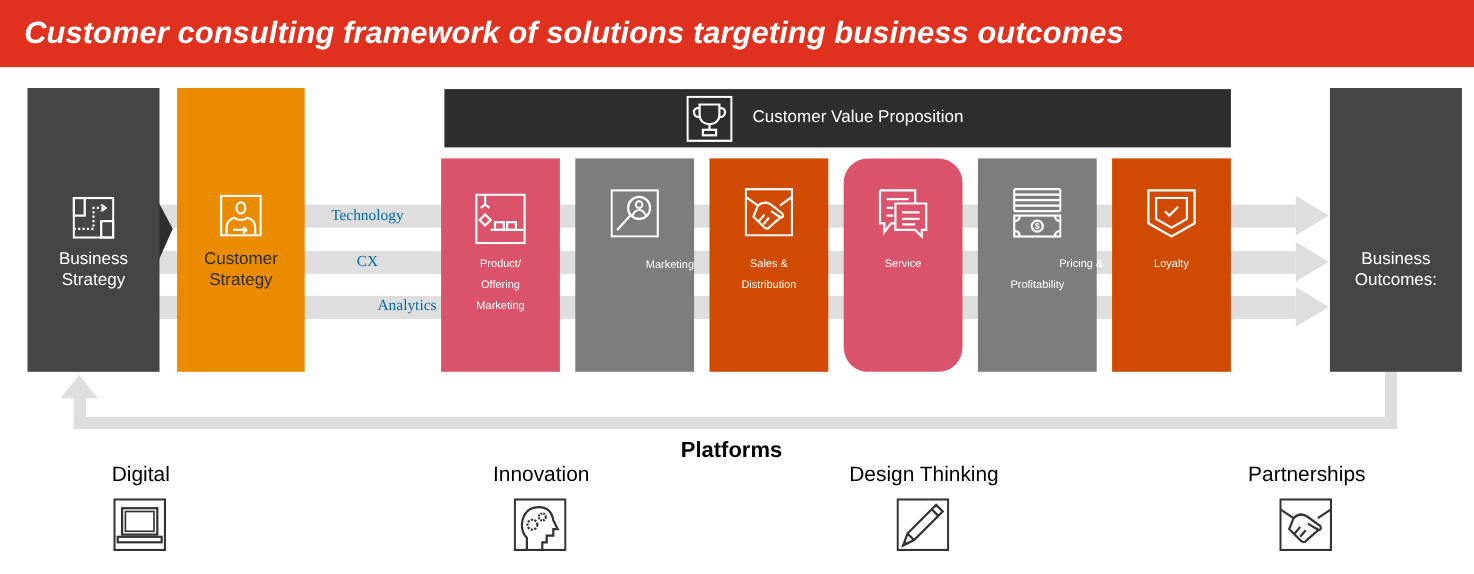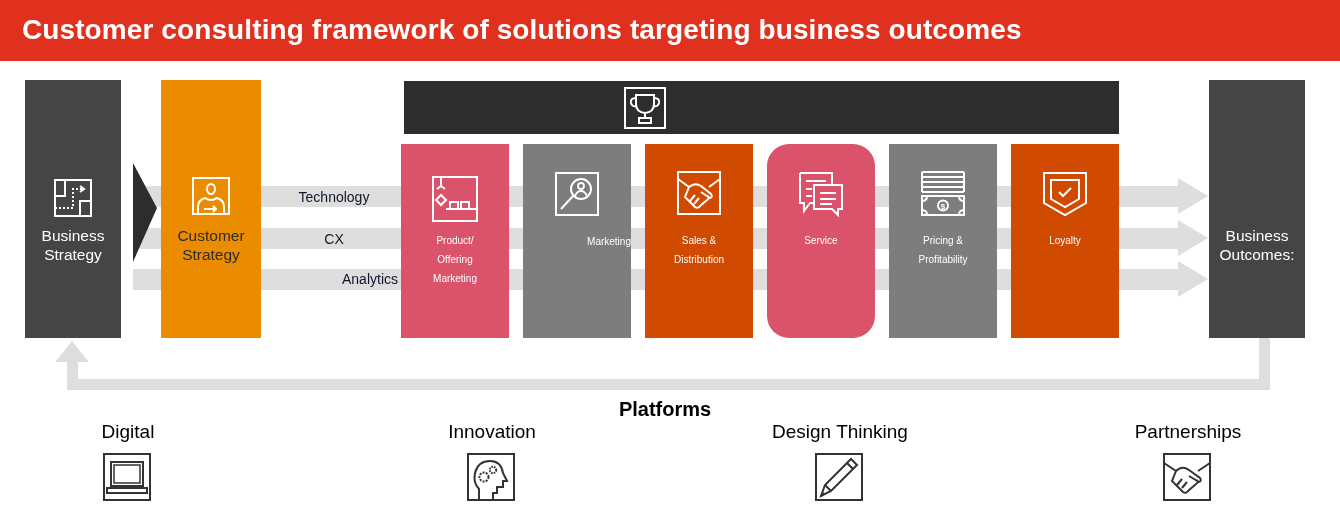--- a/index.html
+++ b/index.html
@@ -1,27 +1,27 @@
 <!DOCTYPE html>
 <html><head>
 <meta charset="utf-8">
 <style>
   html, body { margin:0; padding:0; }
   body { width:1340px; height:522px; background:#ffffff; position:relative; overflow:hidden;
          font-family:"Liberation Sans", sans-serif; }
   .abs { position:absolute; }
-  .header { left:0; top:0; width:1340px; height:61px; background:#e0301e; }
+  .header { left:0; top:0; width:1340px; height:61px; background:#e0301e;font-style:italic; }
   .header-title { left:22px; top:14px; color:#ffffff; font-size:28px; font-weight:bold; white-space:nowrap; letter-spacing:0.1px; }
-  .band-label { font-size:14px; color:#0f172a; text-align:center; width:130px; }
+  .band-label { font-size:14px; color:#0369a1; text-align:center; width:130px;font-family:Liberation Serif, serif; }
 
   .col { top:144px; width:108px; height:194px; }
   .col-label { position:absolute; left:0; width:100%; text-align:center; color:#fff; font-size:10px; line-height:19.5px; }
   .col-icon { position:absolute; left:50%; transform:translateX(-50%); }
 
-  .side { top:80px; width:96px; height:258px; background:#454545; }
+  .side { top:80px; width:120px; height:258px; background:#454545; }
   .side-label { position:absolute; left:0; width:100%; text-align:center; color:#fff; font-size:15.5px; line-height:19.5px; }
 
   .cvp { left:404px; top:81px; width:715px; height:53px; background:#2d2d2d; }
   .cvp-label { position:absolute; left:280px; top:17px; color:#fff; font-size:15.5px; white-space:nowrap; }
 
   .platforms-title { left:600px; top:398px; width:130px; text-align:center; font-size:20px; font-weight:bold; color:#000; }
   .platform-label { top:421px; width:160px; text-align:center; font-size:19px; color:#000; }
   .platform-icon { top:453px; width:48px; height:48px; }
 </style>
 </head>
@@ -61,39 +61,40 @@
     <rect x="1" y="1" width="36" height="36" fill="none" stroke="#fff" stroke-width="2"></rect>
     <rect x="1" y="1" width="10" height="16" fill="none" stroke="#fff" stroke-width="2"></rect>
     <rect x="26" y="22" width="11" height="15" fill="none" stroke="#fff" stroke-width="2"></rect>
     <path d="M1 29 H19 V10 H28" fill="none" stroke="#fff" stroke-width="2" stroke-dasharray="2,2"></path>
     <path d="M26 7 L30 10 L26 13" fill="none" stroke="#fff" stroke-width="2"></path>
   </svg>
   <div class="side-label" style="top:146px;">Business</div>
   <div class="side-label" style="top:165px;">Strategy</div>
 </div>
 
-<div class="abs" style="left:161px;top:80px;width:100px;height:258px;background:#eb8c00;">
+<div class="abs" style="left:161px;top:80px;width:116px;height:258px;background:#eb8c00;">
   <svg class="col-icon" style="top:97px;" width="38" height="38" viewBox="0 0 38 38">
     <rect x="1" y="1" width="36" height="36" fill="none" stroke="#fff" stroke-width="2"></rect>
     <ellipse cx="19" cy="12" rx="4" ry="5" fill="none" stroke="#fff" stroke-width="2"></ellipse>
     <path d="M6 36 V30 Q6 23 13 21 Q19 25 25 21 Q32 23 32 30 V36" fill="none" stroke="#fff" stroke-width="2"></path>
     <path d="M12 32 H24 M21 29 L24 32 L21 35" fill="none" stroke="#fff" stroke-width="2"></path>
   </svg>
   <div class="side-label" style="top:146px;color:#2d2d2d;">Customer</div>
   <div class="side-label" style="top:165px;color:#2d2d2d;">Strategy</div>
 </div>
 
 <div class="abs cvp">
   <svg class="abs" style="left:220px;top:6px;" width="42" height="42" viewBox="0 0 42 42">
     <rect x="1" y="1" width="40" height="40" fill="none" stroke="#fff" stroke-width="2"></rect>
     <path d="M12 8 H30 V17 Q30 25 21 26 Q12 25 12 17 Z" fill="none" stroke="#fff" stroke-width="2"></path>
     <path d="M12 11 Q6 11 7 16 Q8 20 12 19 M30 11 Q36 11 35 16 Q34 20 30 19" fill="none" stroke="#fff" stroke-width="2"></path>
     <path d="M21 26 V31" stroke="#fff" stroke-width="2"></path>
     <rect x="15" y="31" width="12" height="5" fill="none" stroke="#fff" stroke-width="2"></rect>
   </svg>
+  <div class="cvp-label">Customer Value Proposition</div>
 </div>
 
 <div class="abs col" style="left:401px;background:#db536a;">
   <svg class="col-icon" style="top:32px;" width="46" height="46" viewBox="0 0 46 46">
     <rect x="1" y="1" width="44" height="44" fill="none" stroke="#fff" stroke-width="2"></rect>
     <path d="M9 1 V10 M5 13 L9 10 L13 13 M9 15" fill="none" stroke="#fff" stroke-width="2"></path>
     <path d="M9 19 L14 24 L9 29 L4 24 Z" fill="none" stroke="#fff" stroke-width="2"></path>
     <path d="M14 33 H44" stroke="#fff" stroke-width="2"></path>
     <rect x="18" y="26" width="8" height="7" fill="none" stroke="#fff" stroke-width="2"></rect>
     <rect x="29" y="26" width="8" height="7" fill="none" stroke="#fff" stroke-width="2"></rect>
@@ -135,21 +136,21 @@
 
 <div class="abs col" style="left:889px;background:#7d7d7d;">
   <svg class="col-icon" style="top:27px;" width="44" height="46" viewBox="0 0 44 46">
     <path d="M1 1 H43 M1 6 H43 M1 11 H43 M1 16 H43 M1 21 H43" stroke="#fff" stroke-width="2"></path>
     <path d="M1 1 V21 M43 1 V21" stroke="#fff" stroke-width="2"></path>
     <rect x="1" y="25" width="42" height="19" fill="none" stroke="#fff" stroke-width="2"></rect>
     <path d="M1 30 Q6 30 6 25 M43 30 Q38 30 38 25 M1 39 Q6 39 6 44 M43 39 Q38 39 38 44" fill="none" stroke="#fff" stroke-width="2"></path>
     <circle cx="22" cy="34.5" r="5" fill="none" stroke="#fff" stroke-width="2"></circle>
     <text x="22" y="37.5" text-anchor="middle" font-size="8" fill="#fff" font-family="Liberation Sans, sans-serif" font-weight="bold">$</text>
   </svg>
-  <div class="col-label" style="top:87px;">Pricing &amp;</div>
+  <div class="col-label" style="top:87px;padding-left:40px;">Pricing &amp;</div>
   <div class="col-label" style="top:106px;">Profitability</div>
 </div>
 
 <div class="abs col" style="left:1011px;background:#d04a02;">
   <svg class="col-icon" style="top:27px;" width="46" height="46" viewBox="0 0 46 46">
     <path d="M2 2 H44 V32 L23 44 L2 32 Z" fill="none" stroke="#fff" stroke-width="2"></path>
     <path d="M9 9 H37 V28 L23 36 L9 28 Z" fill="none" stroke="#fff" stroke-width="2"></path>
     <path d="M17 21 L21 25 L29 17" fill="none" stroke="#fff" stroke-width="2"></path>
   </svg>
   <div class="col-label" style="top:87px;">Loyalty</div>

